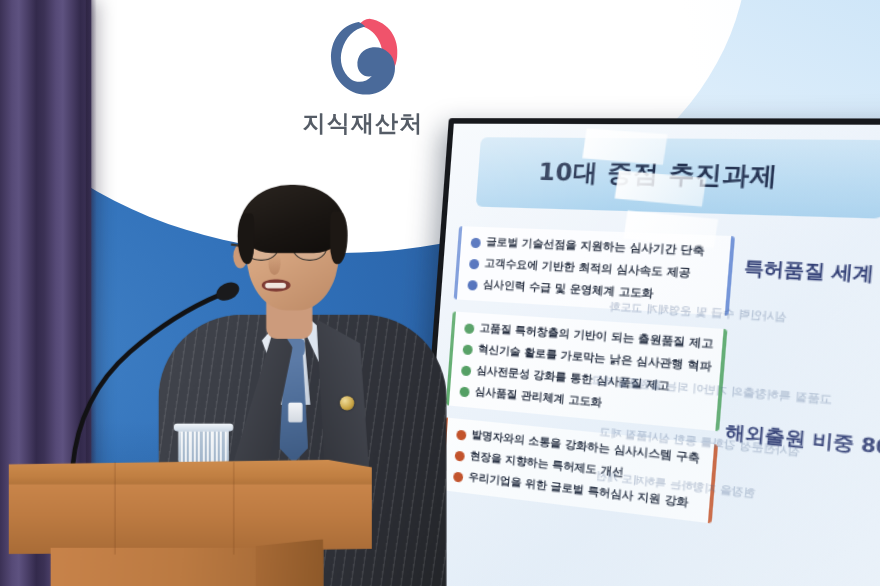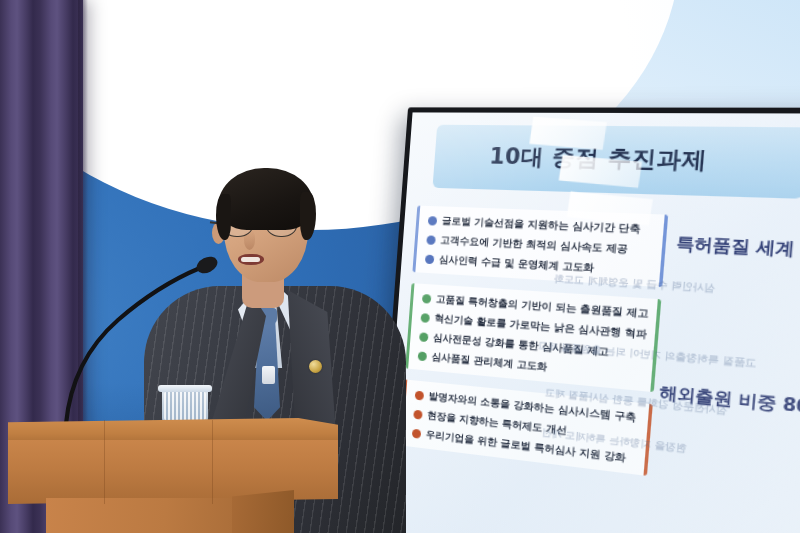--- a/index.html
+++ b/index.html
@@ -378,20 +378,31 @@
     <div class="swoosh-a"></div>
     <div class="swoosh-white"></div>
     <div class="ghost-circle"></div>
     <div class="floor-shade"></div>
   </div>
 
   <div class="curtain">
     <div class="curtain-edge"></div>
   </div>
 
+  <div class="logo-block">
+    <div class="taegeuk">
+      <svg width="68" height="78" viewBox="0 0 68 78">
+        <path d="M40 3 C58 6 67 21 65 38 C63 55 50 66 36 64 C46 58 53 47 52 36 C51 23 44 12 30 9 C33 5 36 3 40 3 Z" fill="#f0536b"></path>
+        <path d="M30 6 C14 9 4 23 5 40 C6 58 20 72 37 72 C53 72 64 60 63 46 C62 35 53 28 43 29
+                 C34 30 28 37 29 46 C30 53 36 57 42 55 C37 61 29 62 23 58 C15 52 12 41 15 31
+                 C18 20 26 12 36 10 C34 8 32 7 30 6 Z" fill="#4a6a9a"></path>
+      </svg>
+    </div>
+    <div class="logo-word">지식재산처</div>
+  </div>
 
   <div class="bg-figure"></div>
 
   <div class="tv">
     <div class="tv-screen">
 
       <div class="slide-title">
         <span>10대 중점 추진과제</span>
       </div>
 

